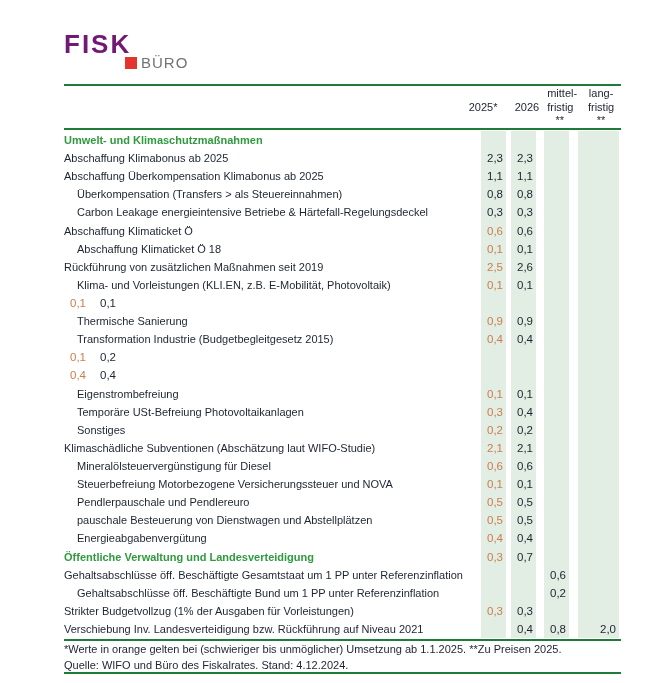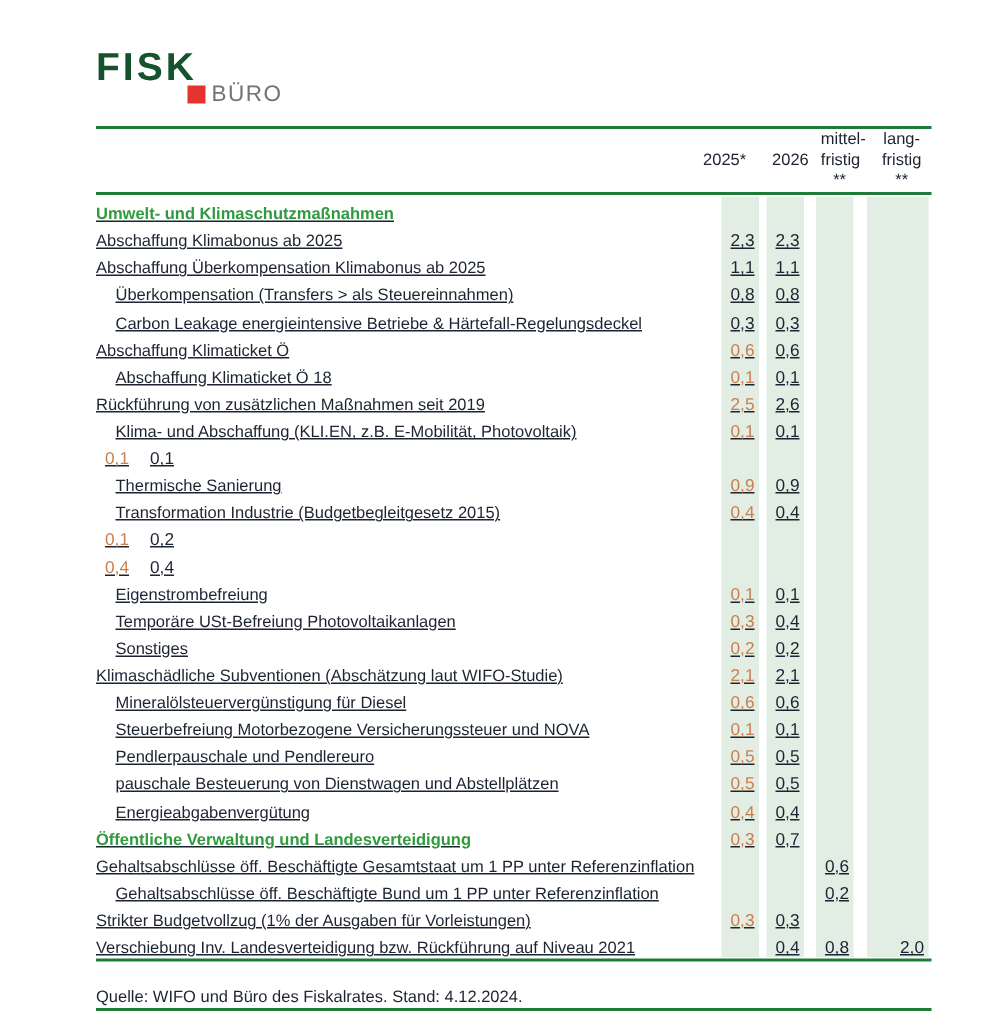--- a/index.html
+++ b/index.html
@@ -2,21 +2,21 @@
 <html><head>
 <meta charset="utf-8">
 <style>
   html,body{margin:0;padding:0;background:#ffffff;}
   .page{
     position:relative;width:654px;height:683px;background:#ffffff;overflow:hidden;
     font-family:"Liberation Sans", sans-serif;color:#1c2331;
   }
   
   .logo-fisk{position:absolute;left:64px;top:29px;font-size:26px;font-weight:bold;
-    letter-spacing:2px;color:#14532d;}
+    letter-spacing:2px;color:#701a75;}
   .logo-mark{position:absolute;left:125px;top:57px;width:12px;height:12px;background:#e5332e;}
   .logo-buero{position:absolute;left:141px;top:54px;font-size:15px;color:#737373;letter-spacing:1px;}
   
   .rule{position:absolute;left:64px;width:557px;height:2px;background:#1f7c38;}
   #rule1{top:84px}
   #rule2{top:128px}
   #rule3{top:639px}
   #rule4{top:672px}
   
   .thead{position:absolute;left:64px;top:87px;width:557px;display:flex;
@@ -28,21 +28,21 @@
   .hcell.h3{margin-left:8px}
   .hcell.h4{margin-left:9px;width:41px}
   
   .tbody{position:absolute;left:64px;top:131px;width:557px;height:507px;
     display:flex;flex-direction:column;}
   .band{position:absolute;top:0;bottom:0;background:#e2ede3;}
   .band1{left:417px;width:25px}
   .band2{left:447px;width:25px}
   .band3{left:480px;width:25px}
   .band4{left:514px;width:41px}
-  .row{flex:1;display:flex;align-items:flex-end;position:relative;font-size:11px;text-decoration:underline;}
+  .row{flex:1;display:flex;align-items:center;position:relative;font-size:11px;}
   .lbl{width:417px;box-sizing:border-box;white-space:nowrap;overflow:visible;}
   .lbl.sub{padding-left:13px;}
   .lbl.section{font-weight:bold;color:#2f9a3e;}
   .cell{width:25px;box-sizing:border-box;text-align:right;padding-right:3px;
     font-size:11.5px;color:#1c2331;}
   .cell.c2{margin-left:5px}
   .cell.c3{margin-left:8px}
   .cell.c4{margin-left:9px;width:41px}
   .cell.orange{color:#ca7e4e}
   
@@ -143,21 +143,21 @@
         <div class="cell c4"></div>
       </div>
       <div class="row">
         <div class="lbl">Rückführung von zusätzlichen Maßnahmen seit 2019</div>
         <div class="cell c1 orange">2,5</div>
         <div class="cell c2">2,6</div>
         <div class="cell c3"></div>
         <div class="cell c4"></div>
       </div>
       <div class="row">
-        <div class="lbl sub">Klima- und Abschaffung (KLI.EN, z.B. E-Mobilität, Photovoltaik)</div>
+        <div class="lbl sub">Klima- und Vorleistungen (KLI.EN, z.B. E-Mobilität, Photovoltaik)</div>
         <div class="cell c1 orange">0,1</div>
         <div class="cell c2">0,1</div>
         <div class="cell c3"></div>
         <div class="cell c4"></div>
       </div>
       <div class="row">
         <div class="cell c1 orange">0,1</div>
         <div class="cell c2">0,1</div>
         <div class="cell c3"></div>
         <div class="cell c4"></div>
@@ -283,17 +283,18 @@
         <div class="lbl">Verschiebung Inv. Landesverteidigung bzw. Rückführung auf Niveau 2021</div>
         <div class="cell c1"></div>
         <div class="cell c2">0,4</div>
         <div class="cell c3">0,8</div>
         <div class="cell c4">2,0</div>
       </div>
     </div>
 
   <div class="rule" id="rule3"></div>
 
+  <div class="fn" id="fn1">*Werte in orange gelten bei (schwieriger bis unmöglicher) Umsetzung ab 1.1.2025. **Zu Preisen 2025.</div>
   <div class="fn" id="fn2">Quelle: WIFO  und Büro des Fiskalrates.  Stand: 4.12.2024.</div>
 
   <div class="rule" id="rule4"></div>
 
 </div>
 
 </body></html>

